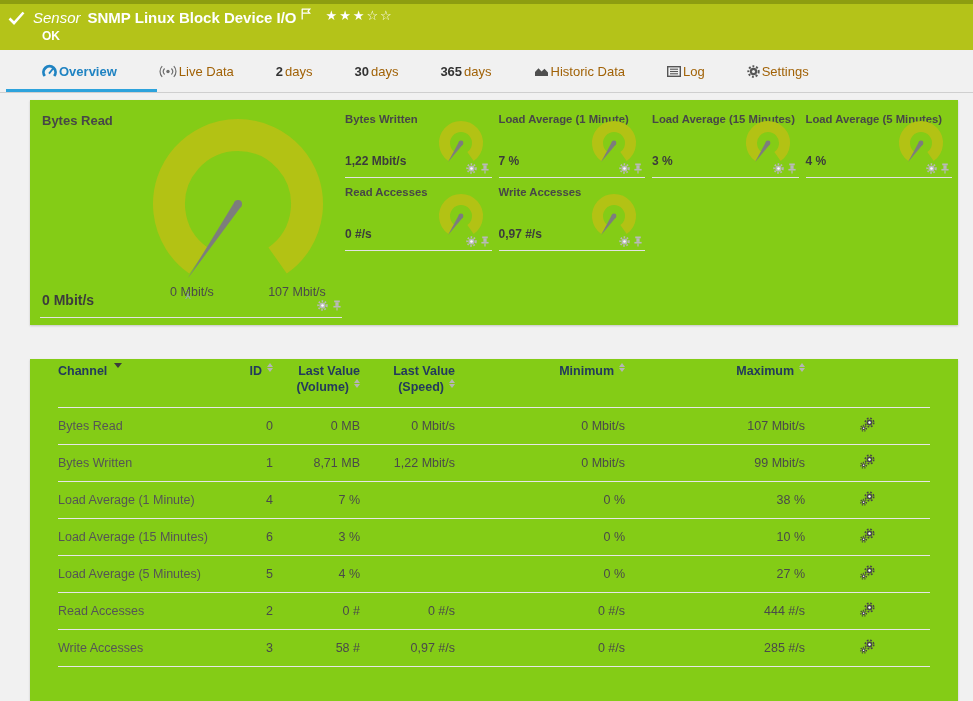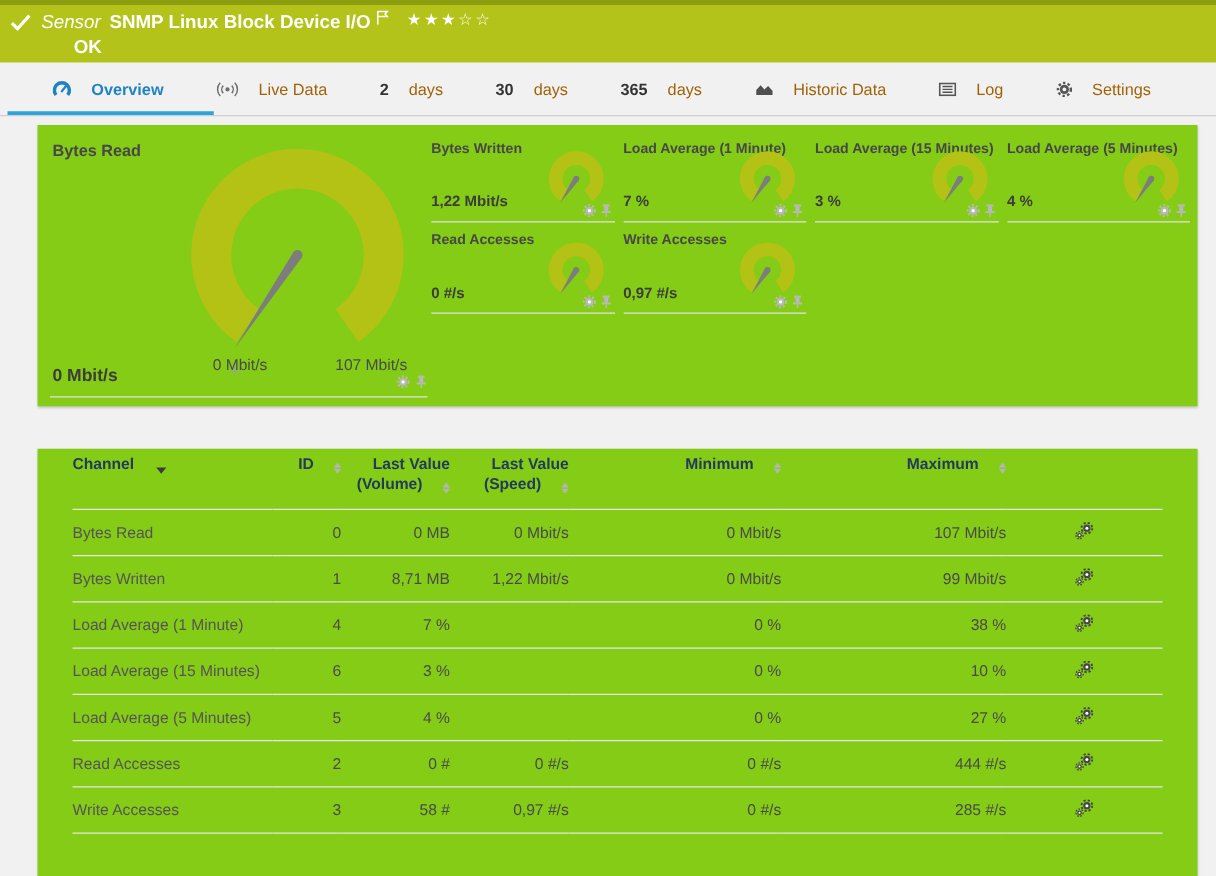--- a/index.html
+++ b/index.html
@@ -8,26 +8,26 @@
 
   
   .hdr { height:50px; background:#b4c319; position:relative; }
   .hdr-strip { height:4px; background:#8d9d10; }
   .hdr-row { display:flex; align-items:center; padding:5px 0 0 8px; }
   .hdr-check { display:inline-flex; margin-right:8px; }
   .hdr-kind { font-style:italic; font-size:15px; color:#fff; margin-right:7px; }
   .hdr-title { font-weight:bold; font-size:15px; color:#fff; }
   .hdr-flag { display:inline-flex; margin:-8px 0 0 5px; }
   .hdr-stars { color:#fff; font-size:13px; letter-spacing:2px; margin:-4px 0 0 14px; cursor:pointer; }
-  .hdr-status { color:#fff; font-size:15px; font-weight:bold; padding-left:59px; margin-top:3px; }
+  .hdr-status { color:#fff; font-size:12px; font-weight:bold; padding-left:42px; margin-top:3px; }
 
   
   .tabs { height:43px; display:flex; align-items:center; padding-left:42px;
     border-bottom:1px solid #cfcfcf; gap:42px; background:#f1f1f1; }
-  .tab { display:flex; align-items:center; gap:16px; font-size:13px; position:relative;
+  .tab { display:flex; align-items:center; gap:2px; font-size:13px; position:relative;
     cursor:pointer; text-decoration:none; white-space:nowrap;text-align:center; }
   .tab-ic { display:inline-flex; }
   .tab-num { font-weight:bold; color:#333; }
   .tab-label { color:#a16207; }
   .tab.active .tab-label { color:#1f83c2; font-weight:bold; }
   .tab.active::after { content:""; position:absolute; left:-36px; right:-40px; bottom:-13px;
     height:3px; background:#2da3dc; }
 
   
   .panel { background:#84cc16; margin-left:30px; width:928px; box-shadow:0 1px 2px rgba(0,0,0,0.18); }
@@ -57,21 +57,21 @@
   .mini { display:inline-flex; cursor:pointer; }
 
   
   .table-panel { margin-top:15px; height:356px; padding:0 28px; }
   table { border-collapse:collapse; table-layout:fixed; width:872px; margin-top:34px;
     border-bottom:1px solid #e6e6e6; }
   th { font-size:12.5px; font-weight:bold; color:#233a5c; vertical-align:top;
     padding:4px 0 12px 0; cursor:pointer; }
   .col-left { text-align:left; }
   .col-right { text-align:right; }
-  .th-row { display:flex; align-items:flex-end; gap:16px; line-height:16px; }
+  .th-row { display:flex; align-items:flex-start; gap:5px; line-height:16px; }
   .col-right .th-row { justify-content:flex-end; }
   .sort { display:inline-flex; flex-direction:column; gap:1px; }
   .tri-up { width:0; height:0; border-left:3.5px solid transparent; border-right:3.5px solid transparent;
     border-bottom:4px solid #b5b5b5; }
   .tri-down { width:0; height:0; border-left:3.5px solid transparent; border-right:3.5px solid transparent;
     border-top:4px solid #b5b5b5; }
   .tri-active { width:0; height:0; border-left:4.5px solid transparent; border-right:4.5px solid transparent;
     border-top:5px solid #3c3c3c; margin-left:2px; }
   tbody tr { border-top:1px solid #e6e6e6; }
   td { font-size:12.5px; padding:9px 0; color:#4a4a4a; }

